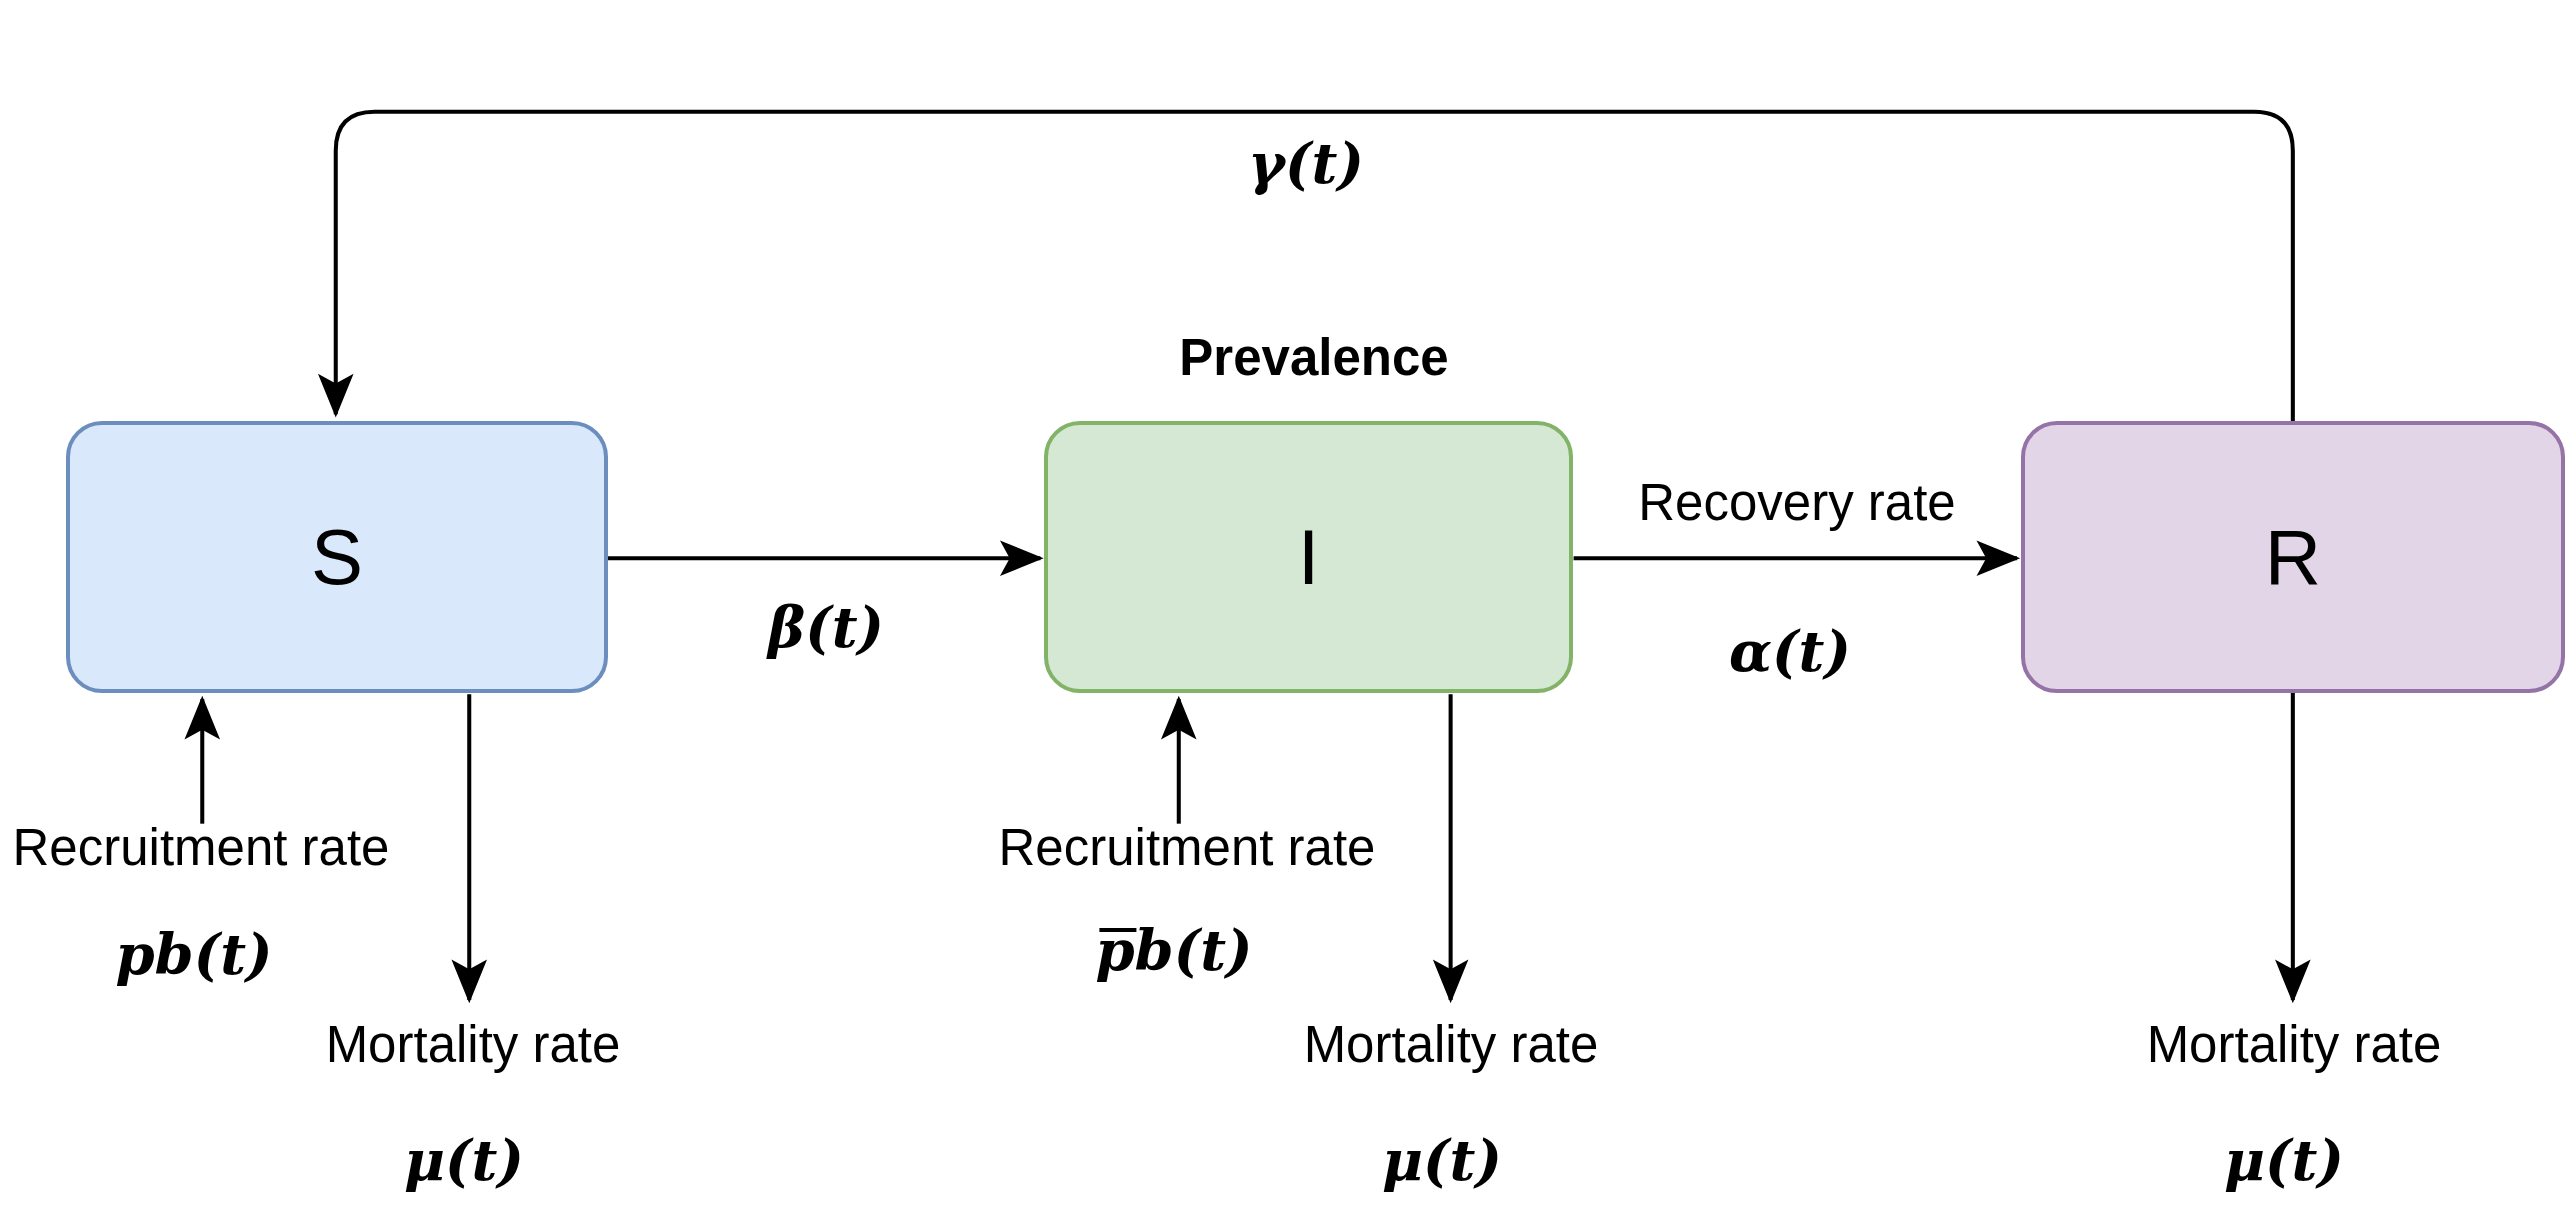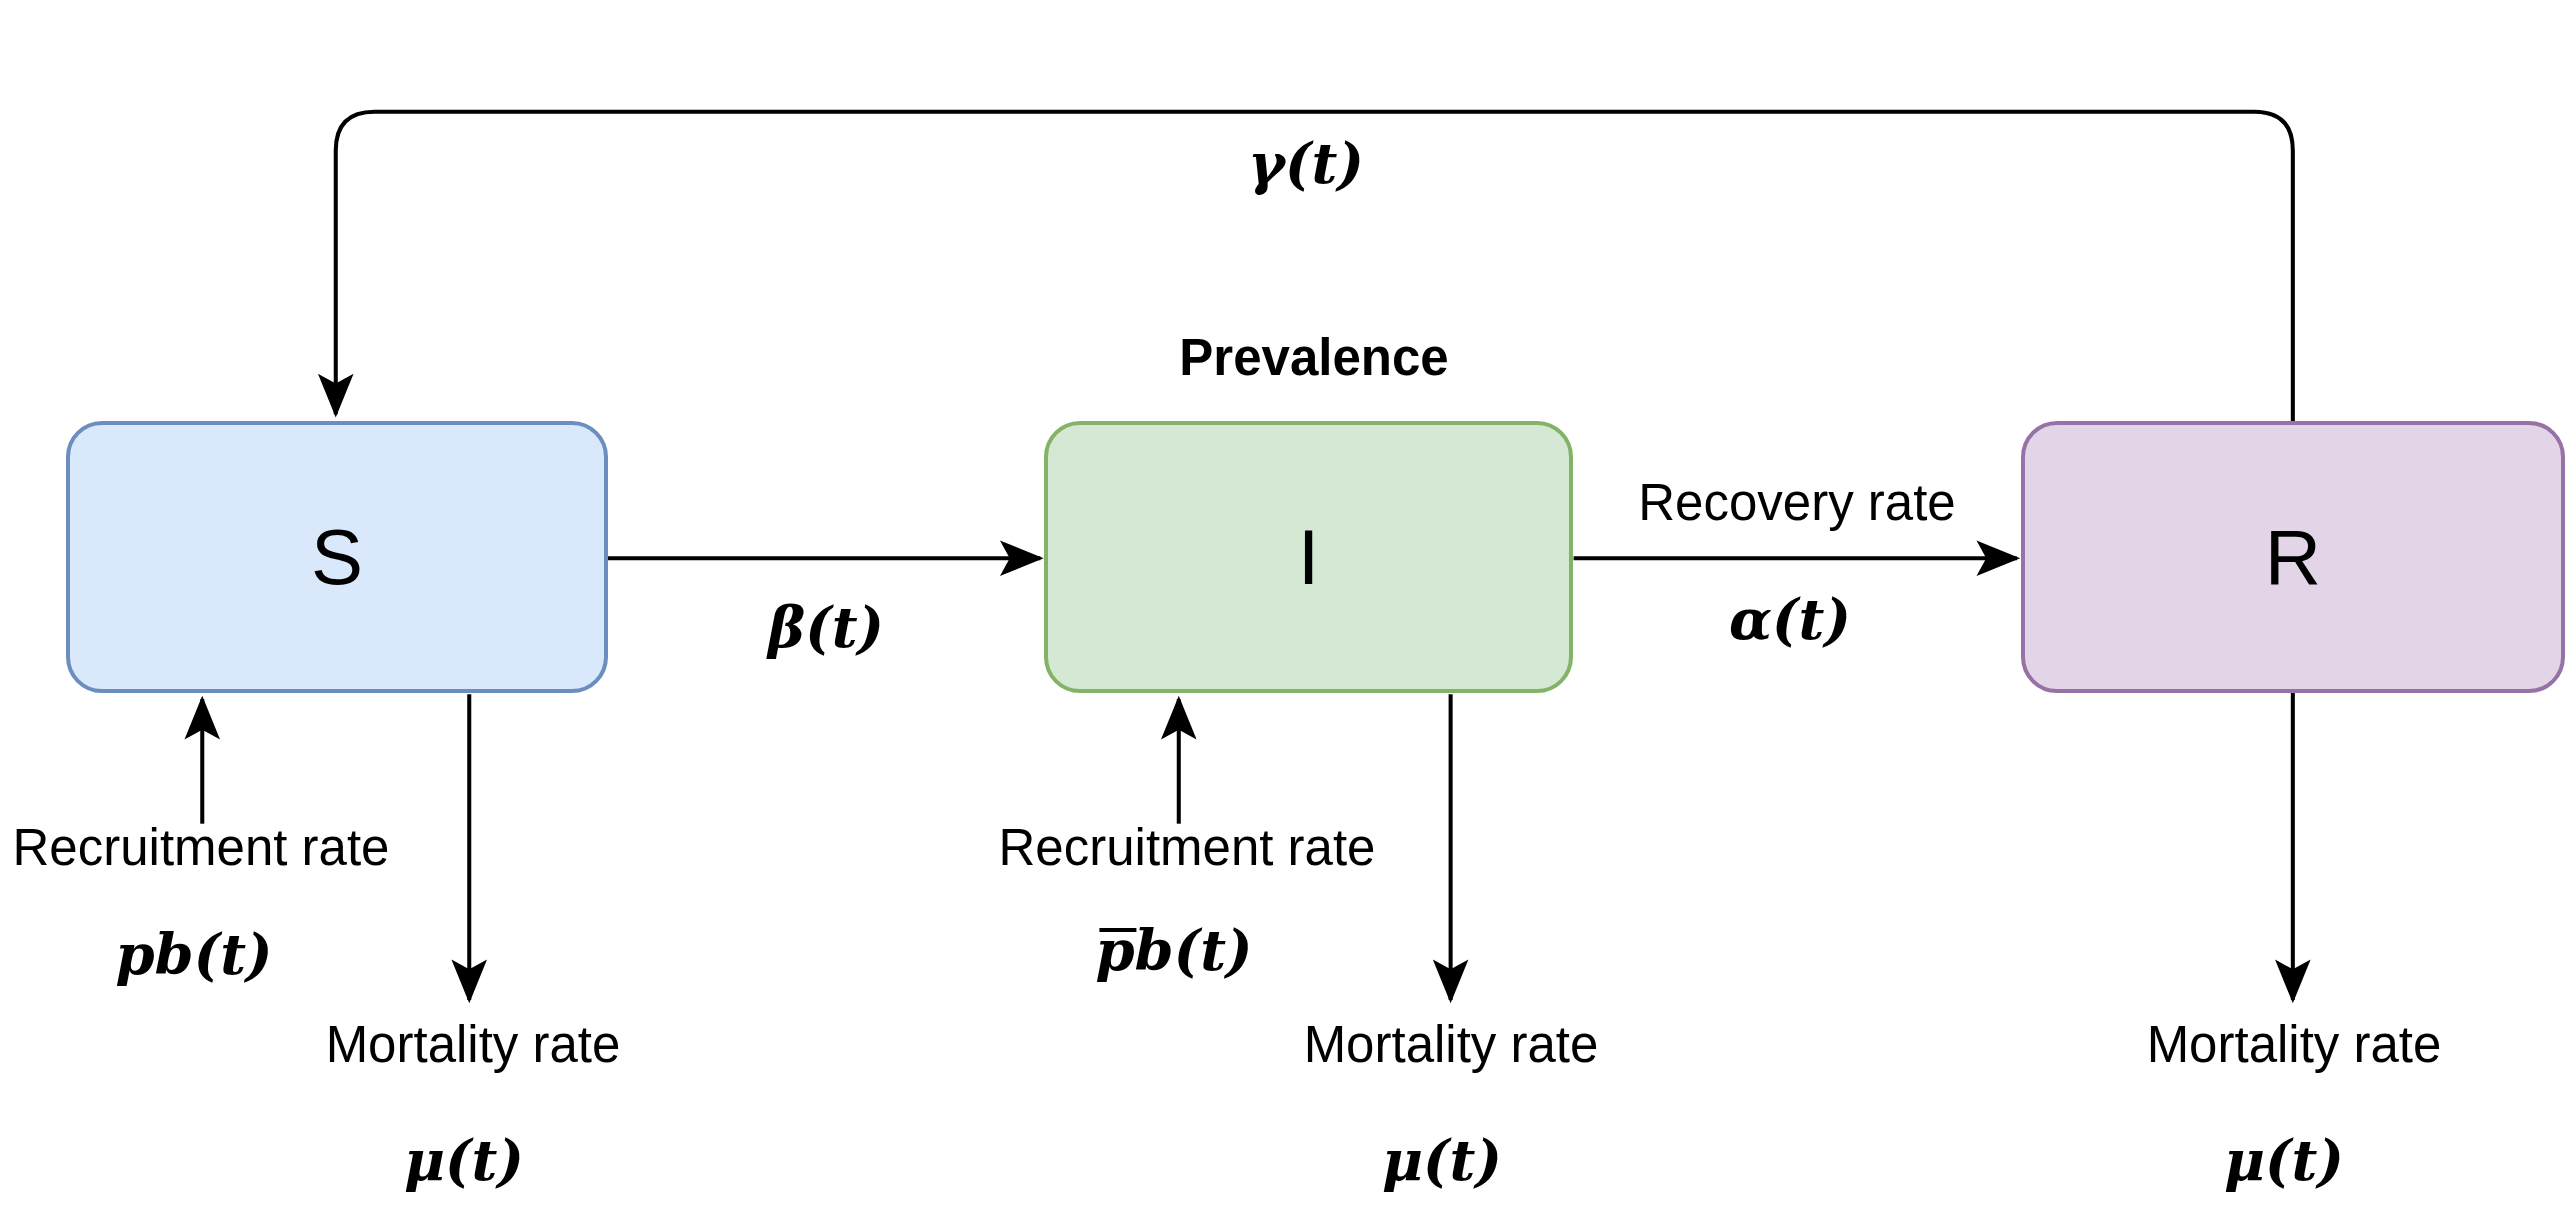--- a/index.html
+++ b/index.html
@@ -98,21 +98,21 @@
     <span>R</span>
   </div>
 
   <div class="math" style="left:1306px; top:128px;">γ(t)</div>
 
   <div class="lbl bold" style="left:1314px; top:306px;margin-top:23px;">Prevalence</div>
 
   <div class="math" style="left:826px; top:592px;">β(t)</div>
 
   <div class="lbl" style="left:1797px; top:474px;">Recovery rate</div>
-  <div class="math" style="left:1790px; top:584px;">α(t)</div>
+  <div class="math" style="left:1790px; top:616px;">α(t)</div>
 
   <div class="lbl" style="left:201px; top:819px;">Recruitment rate</div>
   <div class="math" style="left:194px; top:919px;">pb(t)</div>
 
   <div class="lbl" style="left:473px; top:1016px;">Mortality rate</div>
   <div class="math" style="left:464px; top:1125px;">μ(t)</div>
 
   <div class="lbl" style="left:1187px; top:819px;">Recruitment rate</div>
   <div class="math" style="left:1174px; top:915px;">
     <span class="overbar">p</span><span>b(t)</span>

